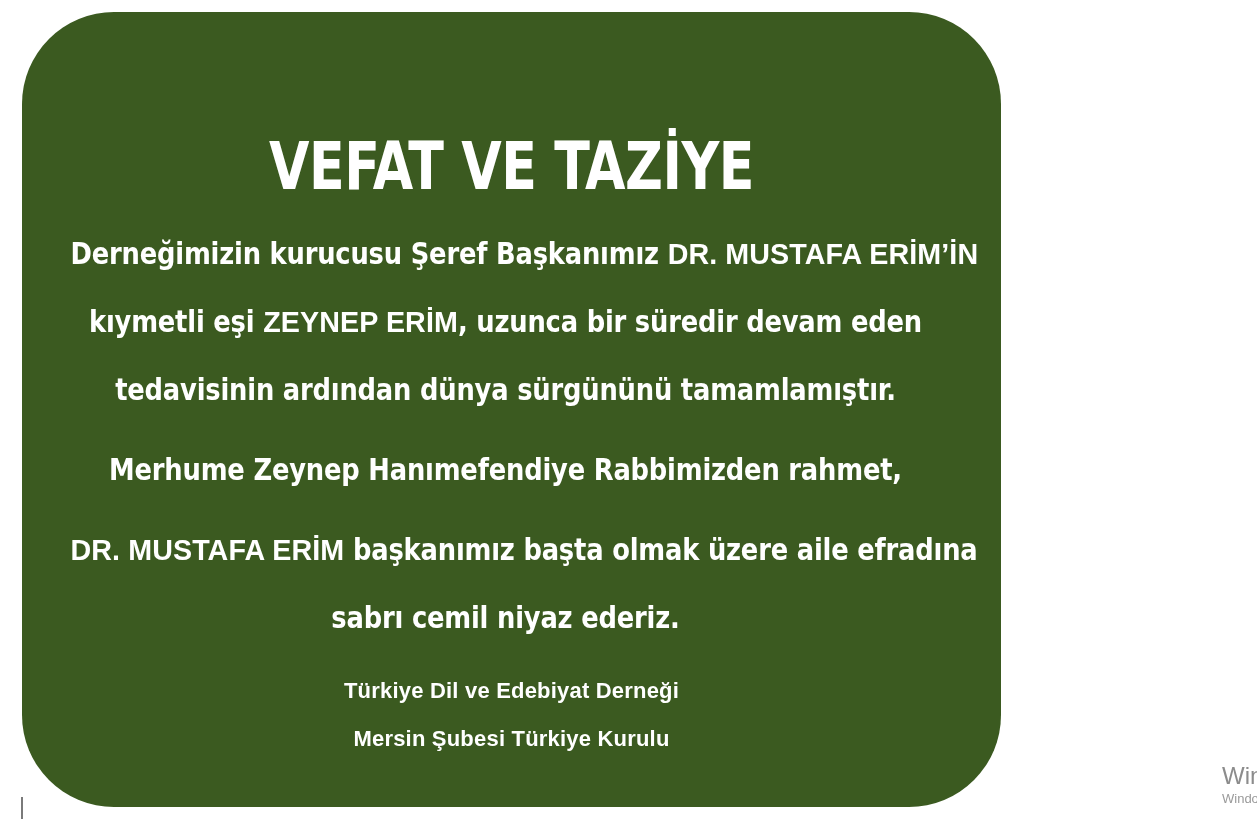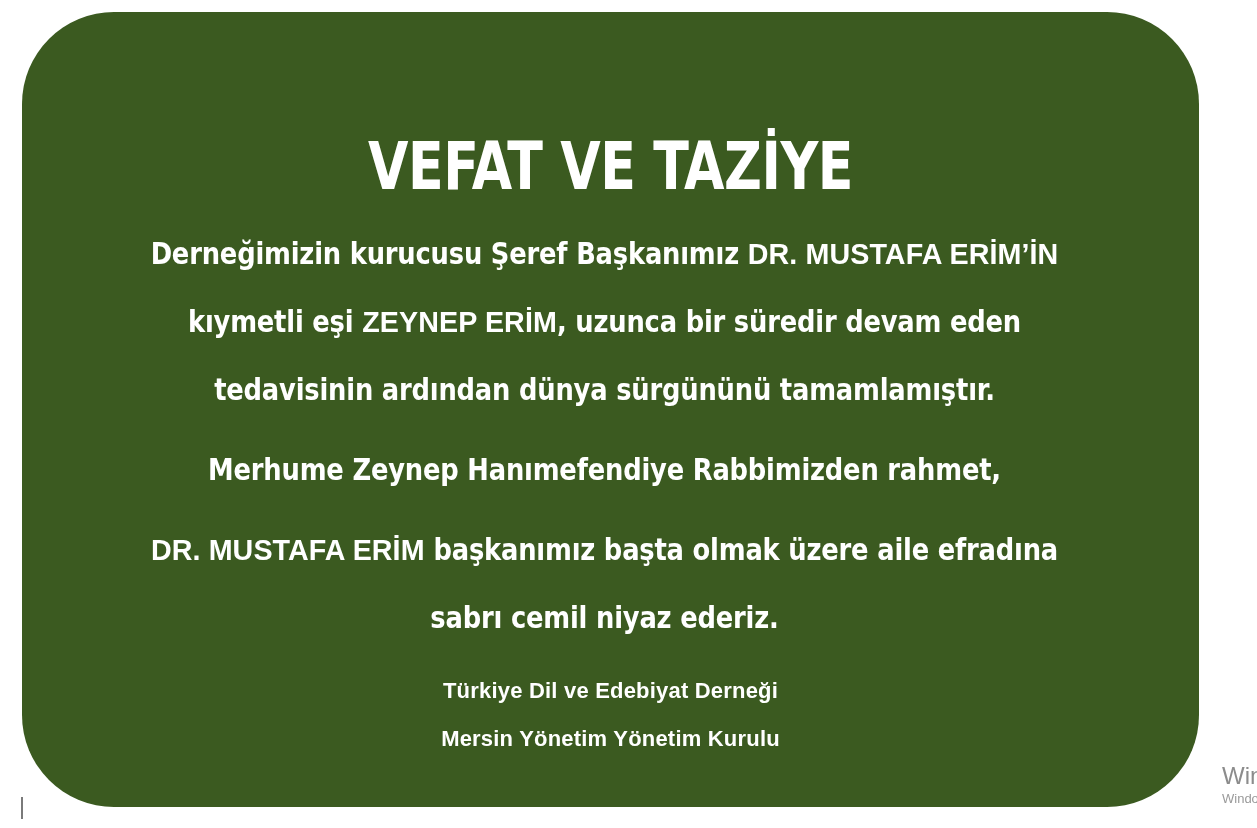--- a/index.html
+++ b/index.html
@@ -15,21 +15,21 @@
     overflow: hidden;
     font-family: "Liberation Sans", sans-serif;
     -webkit-font-smoothing: antialiased;
   }
 
   
   #announcement-card {
     position: absolute;
     left: 22px;
     top: 12px;
-    width: 1177px;
+    width: 979px;
     height: 795px;
     background: #3b5a20;
     border-radius: 92px;
     box-sizing: border-box;
     overflow: hidden;
   }
 
   
   #notice-title {
     position: absolute;
@@ -144,21 +144,21 @@
       <div class="body-line"><span>Derneğimizin kurucusu Şeref Başkanımız </span><span class="name-run">DR. MUSTAFA ERİM’İN</span></div>
       <div class="body-line"><span>kıymetli eşi </span><span class="name-run">ZEYNEP ERİM</span><span>, uzunca bir süredir devam eden</span></div>
       <div class="body-line"><span>tedavisinin ardından dünya sürgününü tamamlamıştır.</span></div>
       <div class="body-line gap-before"><span>Merhume Zeynep Hanımefendiye Rabbimizden rahmet,</span></div>
       <div class="body-line gap-before"><span class="name-run">DR. MUSTAFA ERİM</span><span> başkanımız başta olmak üzere aile efradına</span></div>
       <div class="body-line"><span>sabrı cemil niyaz ederiz.</span></div>
     </div>
 
   <div id="signature-block">
       <div class="signature-line">Türkiye Dil ve Edebiyat Derneği</div>
-      <div class="signature-line">Mersin Yönetim Yönetim Kurulu</div>
+      <div class="signature-line">Mersin Şubesi Türkiye Kurulu</div>
     </div>
 
 </div>
 
 <div id="activation-watermark">
   <div id="activation-watermark-title">Windows</div>
   <div id="activation-watermark-subtitle">Windows</div>
 </div>
 
 <div id="text-caret"></div>

